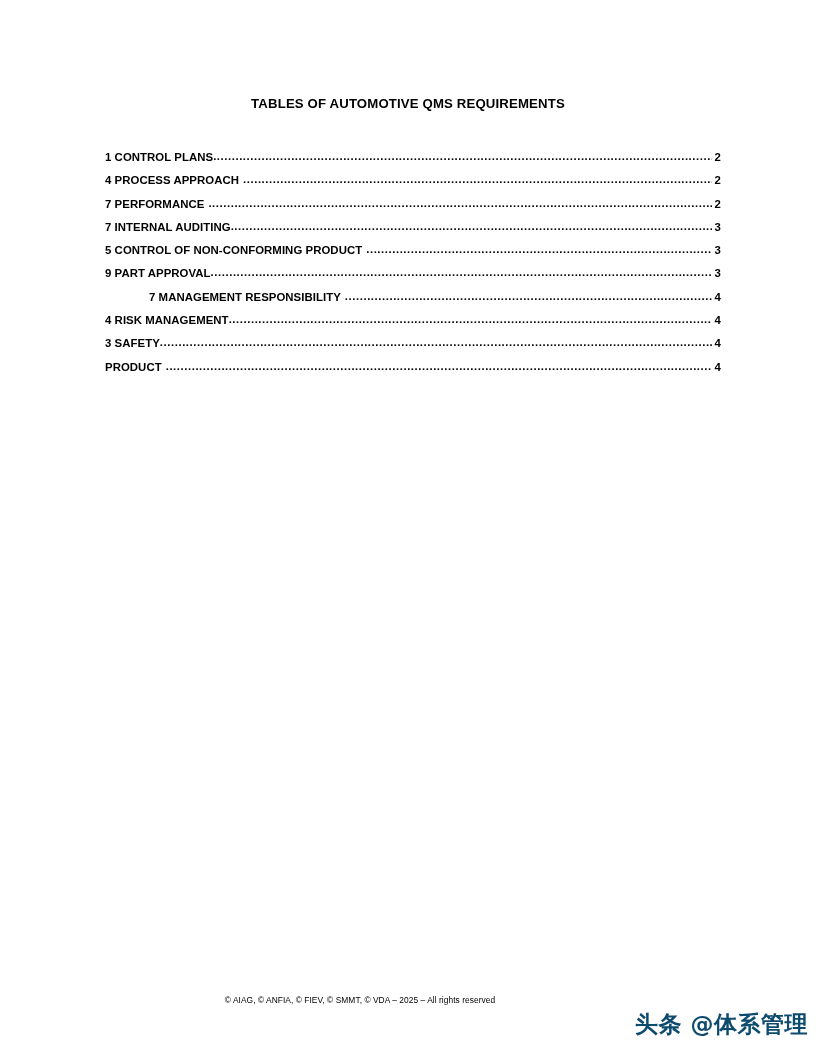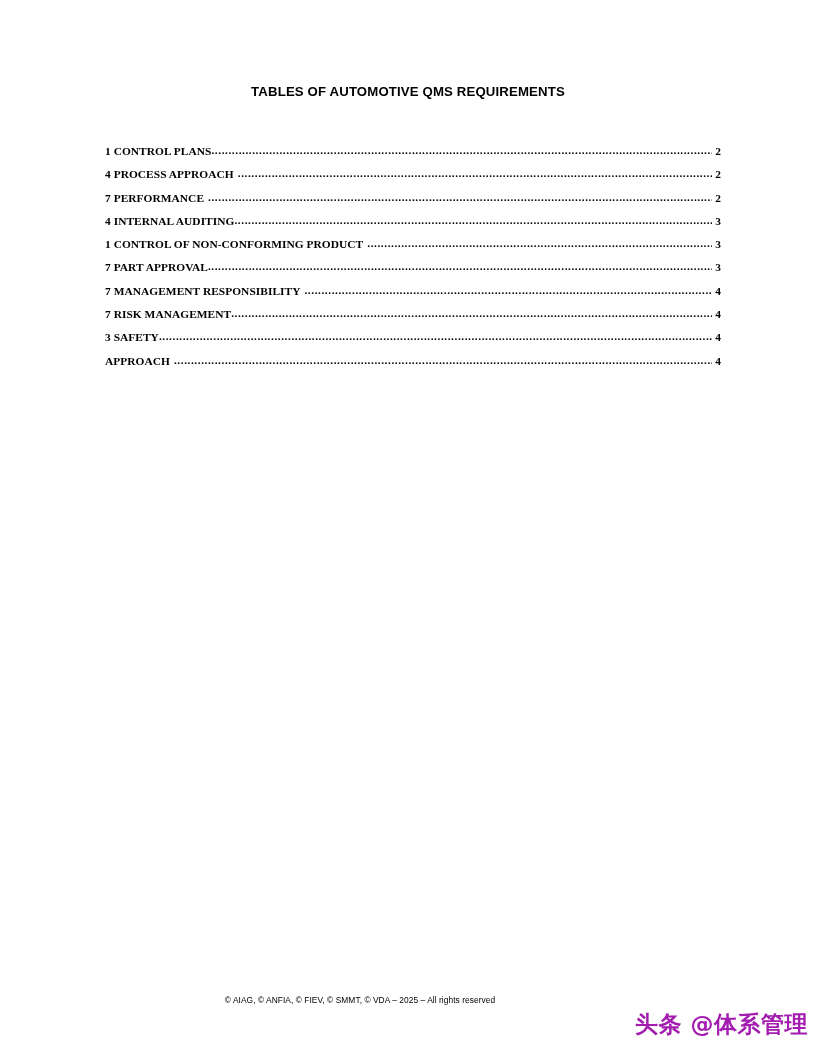--- a/index.html
+++ b/index.html
@@ -20,36 +20,35 @@
     position: absolute;
     inset: 0;
     background: #ffffff;
   }
 
   
   .doc-title {
     position: absolute;
     left: 0;
     right: 0;
-    top: 84px;
+    top: 96px;
     text-align: center;
     font-size: 13.2px;
     font-weight: bold;
     letter-spacing: 0.15px;
     line-height: 16px;
     white-space: nowrap;
   }
 
   
   .toc {
     position: absolute;
     left: 105px;
-    top: 144px;
+    top: 150px;
     width: 616px;
-    font-family: Liberation Serif, serif;
   }
 
   .toc-entry {
     display: flex;
     align-items: baseline;
     font-size: 11.4px;
     font-weight: bold;
     line-height: 13px;
     height: 23.3px;
     white-space: nowrap;
@@ -103,21 +102,21 @@
     white-space: nowrap;
   }
 
   
   .watermark {
     position: absolute;
     right: 8px;
     top: 1009px;
     font-size: 23px;
     font-weight: bold;
-    color: #a21caf;
+    color: #0c4a6e;
     line-height: 30px;
     letter-spacing: 0.5px;
     white-space: nowrap;
     font-family: "DejaVu Sans", sans-serif;
   }
 </style>
 </head>
 <body>
 
 <div class="page">
@@ -134,51 +133,51 @@
         <span class="toc-label" style="padding-right: 4px;">4 PROCESS APPROACH</span>
         <span class="toc-leader"></span>
         <span class="toc-page">2</span>
       </div>
       <div class="toc-entry">
         <span class="toc-label" style="padding-right: 4px;">7 PERFORMANCE</span>
         <span class="toc-leader"></span>
         <span class="toc-page">2</span>
       </div>
       <div class="toc-entry">
-        <span class="toc-label">4 INTERNAL AUDITING</span>
+        <span class="toc-label">7 INTERNAL AUDITING</span>
         <span class="toc-leader"></span>
         <span class="toc-page">3</span>
       </div>
       <div class="toc-entry">
-        <span class="toc-label" style="padding-right: 4px;">1 CONTROL OF NON-CONFORMING PRODUCT</span>
+        <span class="toc-label" style="padding-right: 4px;">5 CONTROL OF NON-CONFORMING PRODUCT</span>
         <span class="toc-leader"></span>
         <span class="toc-page">3</span>
       </div>
       <div class="toc-entry">
-        <span class="toc-label">7 PART APPROVAL</span>
+        <span class="toc-label">9 PART APPROVAL</span>
         <span class="toc-leader"></span>
         <span class="toc-page">3</span>
       </div>
       <div class="toc-entry">
-        <span class="toc-label" style="padding-right: 4px;">7 MANAGEMENT RESPONSIBILITY</span>
+        <span class="toc-label" style="padding-right: 4px; margin-left: 44px;">7 MANAGEMENT RESPONSIBILITY</span>
         <span class="toc-leader"></span>
         <span class="toc-page">4</span>
       </div>
       <div class="toc-entry">
-        <span class="toc-label">7 RISK MANAGEMENT</span>
+        <span class="toc-label">4 RISK MANAGEMENT</span>
         <span class="toc-leader"></span>
         <span class="toc-page">4</span>
       </div>
       <div class="toc-entry">
         <span class="toc-label">3 SAFETY</span>
         <span class="toc-leader"></span>
         <span class="toc-page">4</span>
       </div>
       <div class="toc-entry">
-        <span class="toc-label" style="padding-right: 4px;">APPROACH</span>
+        <span class="toc-label" style="padding-right: 4px;">PRODUCT</span>
         <span class="toc-leader"></span>
         <span class="toc-page">4</span>
       </div>
     </div>
 
   <div class="footer-copyright">© AIAG, © ANFIA, © FIEV, © SMMT, © VDA – 2025 – All rights reserved</div>
 
   <div class="watermark">头条 @体系管理</div>
 
 </div>

